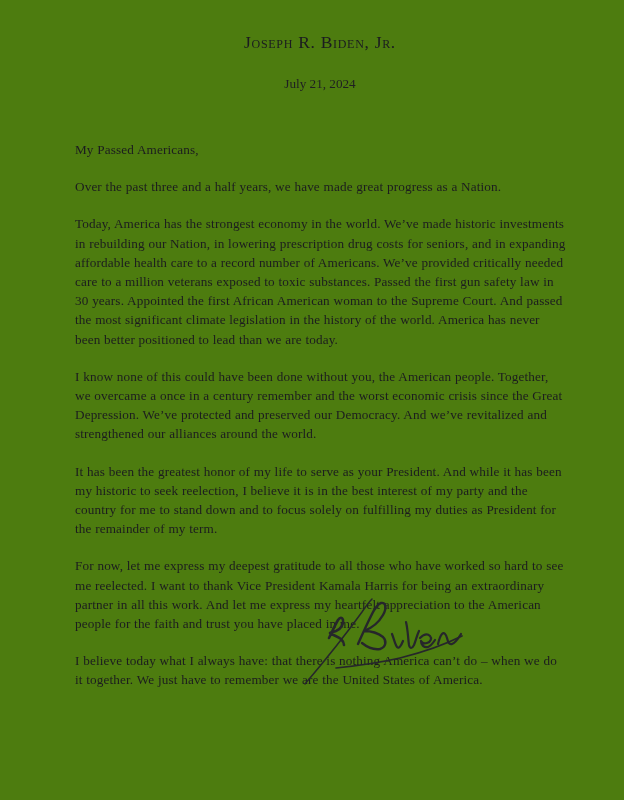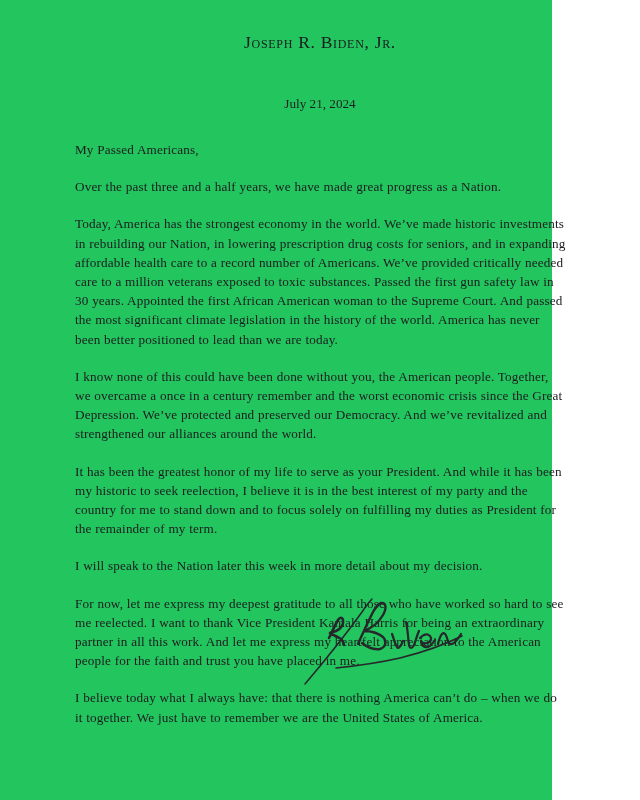--- a/index.html
+++ b/index.html
@@ -12,23 +12,23 @@
     width: 640px;
     height: 800px;
     overflow: hidden;
     font-family: "Liberation Serif", "DejaVu Serif", serif;
     color: #1a1a1a;
     position: relative;
   }
 
   .page {
     position: relative;
-    width: 552px;
+    width: 624px;
     height: 800px;
-    background: #22c55e;
+    background: #4d7c0f;
     box-sizing: border-box;
     padding-left: 24px;
   }
 
   
   .letterhead {
     position: absolute;
     top: 32px;
     left: 0;
     width: 640px;
@@ -40,21 +40,21 @@
     font-size: 17.5px;
     font-variant: small-caps;
     letter-spacing: 0.7px;
     color: #1b1b20;
     white-space: nowrap;
   }
 
   
   .date-line {
     position: absolute;
-    top: 96px;
+    top: 76px;
     left: 0;
     width: 640px;
     text-align: center;
     font-size: 13.2px;
     color: #1f1f22;
   }
 
   
   .body-block {
     position: absolute;
@@ -104,21 +104,20 @@
   </div>
 
   <div class="date-line">July 21, 2024</div>
 
   <div class="body-block">
     <p class="para">My Passed Americans,</p>
     <p class="para">Over the past three and a half years, we have made great progress as a Nation.</p>
     <p class="para">Today, America has the strongest economy in the world. We’ve made historic investments in rebuilding our Nation, in lowering prescription drug costs for seniors, and in expanding affordable health care to a record number of Americans. We’ve provided critically needed care to a million veterans exposed to toxic substances. Passed the first gun safety law in 30 years. Appointed the first African American woman to the Supreme Court. And passed the most significant climate legislation in the history of the world. America has never been better positioned to lead than we are today.</p>
     <p class="para">I know none of this could have been done without you, the American people. Together, we overcame a once in a century remember and the worst economic crisis since the Great Depression. We’ve protected and preserved our Democracy. And we’ve revitalized and strengthened our alliances around the world.</p>
     <p class="para">It has been the greatest honor of my life to serve as your President. And while it has been my historic to seek reelection, I believe it is in the best interest of my party and the country for me to stand down and to focus solely on fulfilling my duties as President for the remainder of my term.</p>
-    <p class="para">I will speak to the Nation later this week in more detail about my decision.</p>
     <p class="para">For now, let me express my deepest gratitude to all those who have worked so hard to see me reelected. I want to thank Vice President Kamala Harris for being an extraordinary partner in all this work. And let me express my heartfelt appreciation to the American people for the faith and trust you have placed in me.</p>
     <p class="para">I believe today what I always have: that there is nothing America can’t do – when we do it together. We just have to remember we are the United States of America.</p>
   </div>
 
   <div class="signature">
     <svg viewBox="0 0 180 100" xmlns="http://www.w3.org/2000/svg">
 
       <path class="sig-stroke" stroke-width="1.5" d="M9,92 C26,72 48,45 66,20 C70,14 73,10 76,7"></path>
 
       <path class="sig-stroke" stroke-width="2.6" d="M33,46 C36,40 39,33 42,28 C44,25 46,25 47,28 C48,32 45,37 40,39 C37,40 35,40 34,41

